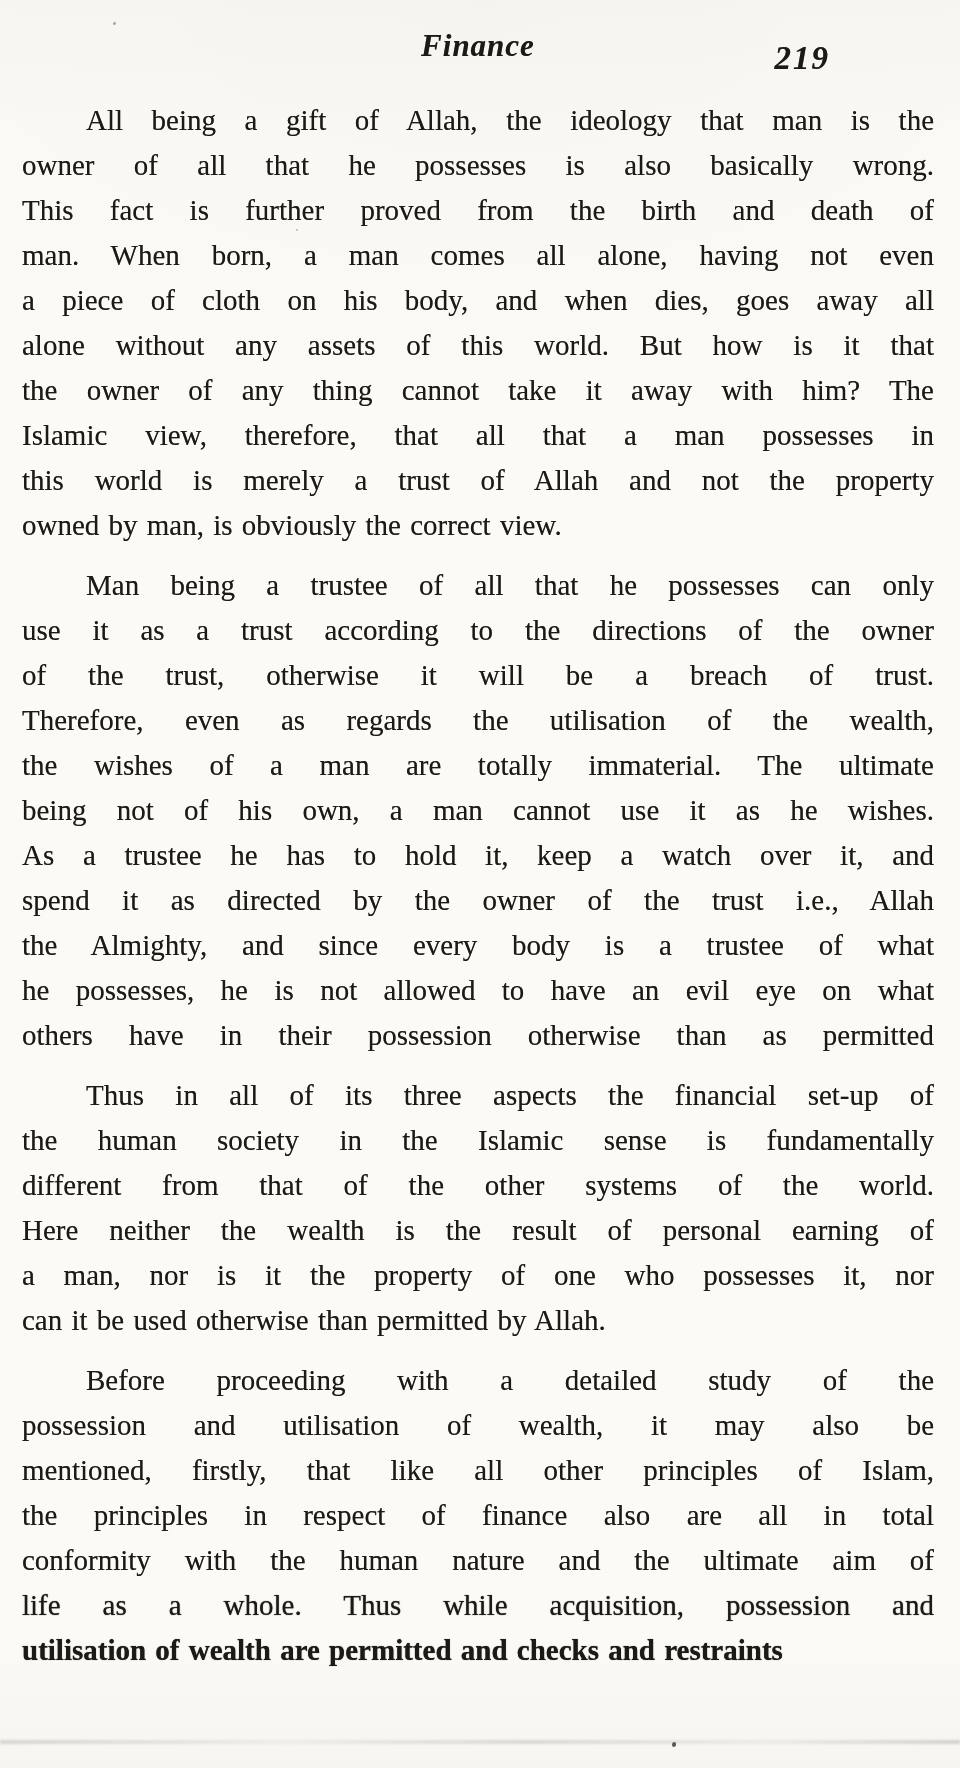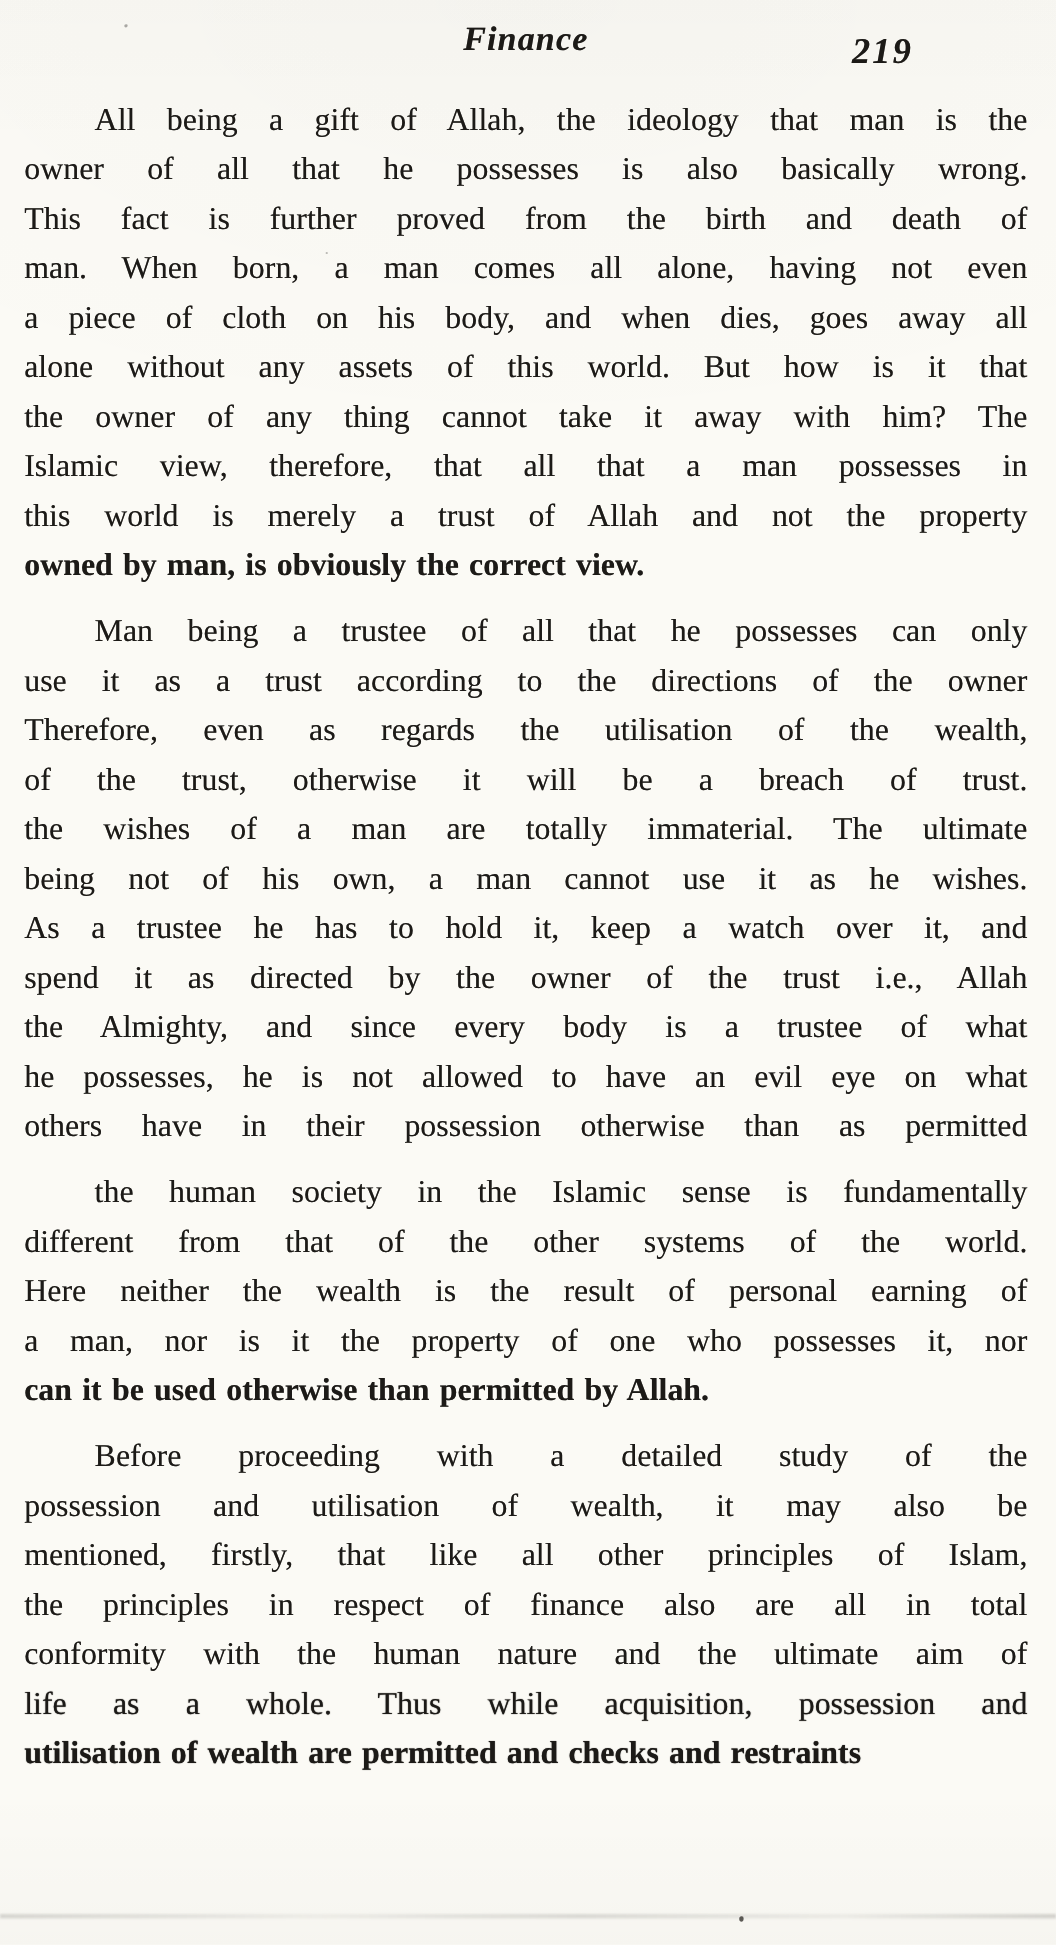--- a/index.html
+++ b/index.html
@@ -11,21 +11,21 @@
     height: 1768px;
     position: relative;
     overflow: hidden;
     font-family: "Liberation Serif", "DejaVu Serif", serif;
     color: var(--ink, #1c1a17);
   }
   .page {
     position: relative;
     width: 960px;
     height: 1768px;
-    padding: 1px 26px 0 22px;
+    padding: 12px 26px 0 22px;
     
     background:
       radial-gradient(1200px 600px at 50% 0%, rgba(0,0,0,0.015), rgba(0,0,0,0) 70%),
       linear-gradient(180deg, rgba(0,0,0,0.012) 0%, rgba(0,0,0,0) 8%, rgba(0,0,0,0) 92%, rgba(0,0,0,0.02) 100%);
   }
   .running-head {
     position: relative;
     height: 70px;
   }
   .running-head .title {
@@ -61,21 +61,20 @@
     line-height: 45px;
     text-align: justify;
     text-align-last: justify;
     word-spacing: 2px;
     text-shadow: 0 0 0.6px rgba(28,26,23,0.6);
     white-space: normal;
   }
   .line:first-child { text-indent: 64px; }
   .line.last {
     text-align-last: left;
-    font-weight: bold;
   }
   
   .paragraph:last-of-type .line:nth-last-child(1) {
     font-weight: bold;
     text-shadow: 0 0 0.8px rgba(28,26,23,0.9);
   }
   .paragraph:last-of-type .line:nth-last-child(2) {
     text-shadow: 0 0 1px rgba(28,26,23,0.85);
   }
   
@@ -118,31 +117,32 @@
         <div class="line">a piece of cloth on his body, and when dies, goes away all</div>
         <div class="line">alone without any assets of this world.  But how is it that</div>
         <div class="line">the owner of any thing cannot take it away with him?  The</div>
         <div class="line">Islamic view, therefore, that all that a man possesses in</div>
         <div class="line">this world is merely a trust of Allah and not the property</div>
         <div class="line last">owned by man, is obviously the correct view.</div>
       </div>
     <div class="paragraph">
         <div class="line">Man being a trustee of all that he possesses can only</div>
         <div class="line">use it as a trust according to the directions of the owner</div>
+        <div class="line">of the trust, otherwise it will be a breach of trust.</div>
         <div class="line">Therefore, even as regards the utilisation of the wealth,</div>
-        <div class="line">of the trust, otherwise it will be a breach of trust.</div>
         <div class="line">the wishes of a man are totally immaterial.  The ultimate</div>
         <div class="line">being not of his own, a man cannot use it as he wishes.</div>
         <div class="line">As a trustee he has to hold it, keep a watch over it, and</div>
         <div class="line">spend it as directed by the owner of the trust i.e., Allah</div>
         <div class="line">the Almighty, and since every body is a trustee of what</div>
         <div class="line">he possesses, he is not allowed to have an evil eye on what</div>
         <div class="line">others have in their possession otherwise than as permitted</div>
       </div>
     <div class="paragraph">
+        <div class="line">Thus in all of its three aspects the financial set-up of</div>
         <div class="line">the human society in the Islamic sense is fundamentally</div>
         <div class="line">different from that of the other systems of the world.</div>
         <div class="line">Here neither the wealth is the result of personal earning of</div>
         <div class="line">a man, nor is it the property of one who possesses it, nor</div>
         <div class="line last">can it be used otherwise than permitted by Allah.</div>
       </div>
     <div class="paragraph">
         <div class="line">Before proceeding with a detailed study of the</div>
         <div class="line">possession and utilisation of wealth, it may also be</div>
         <div class="line">mentioned, firstly, that like all other principles of Islam,</div>

